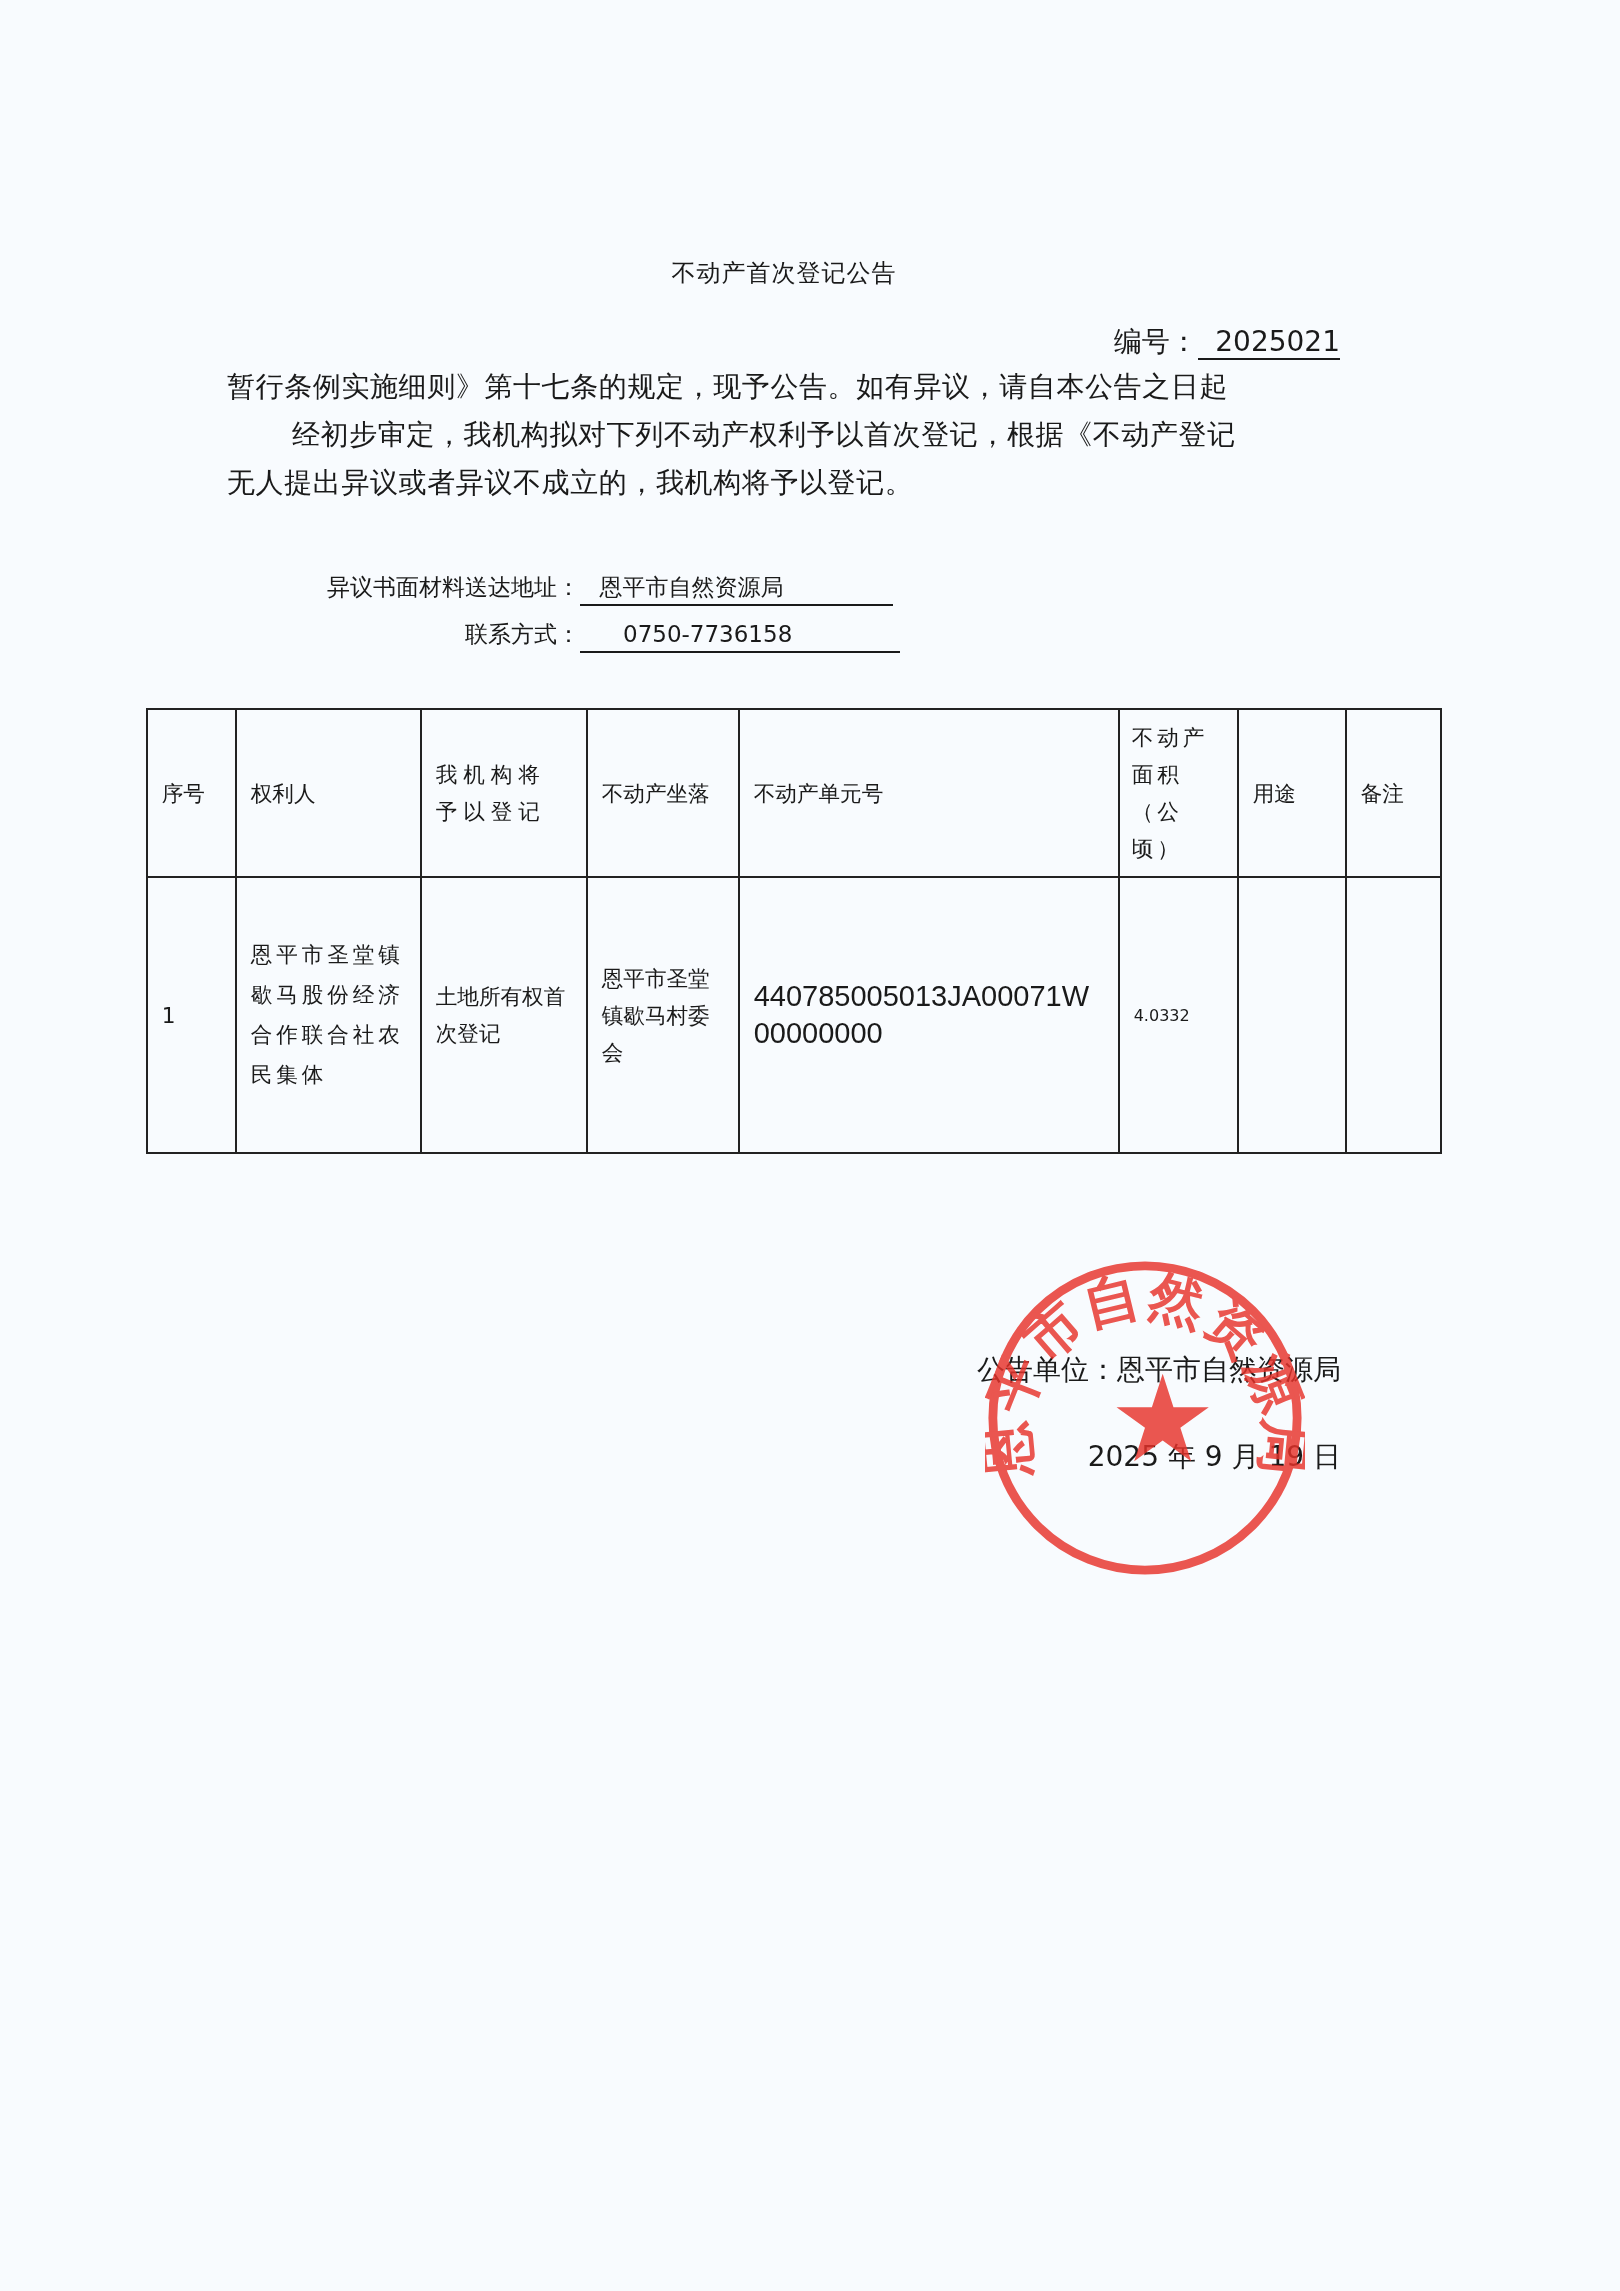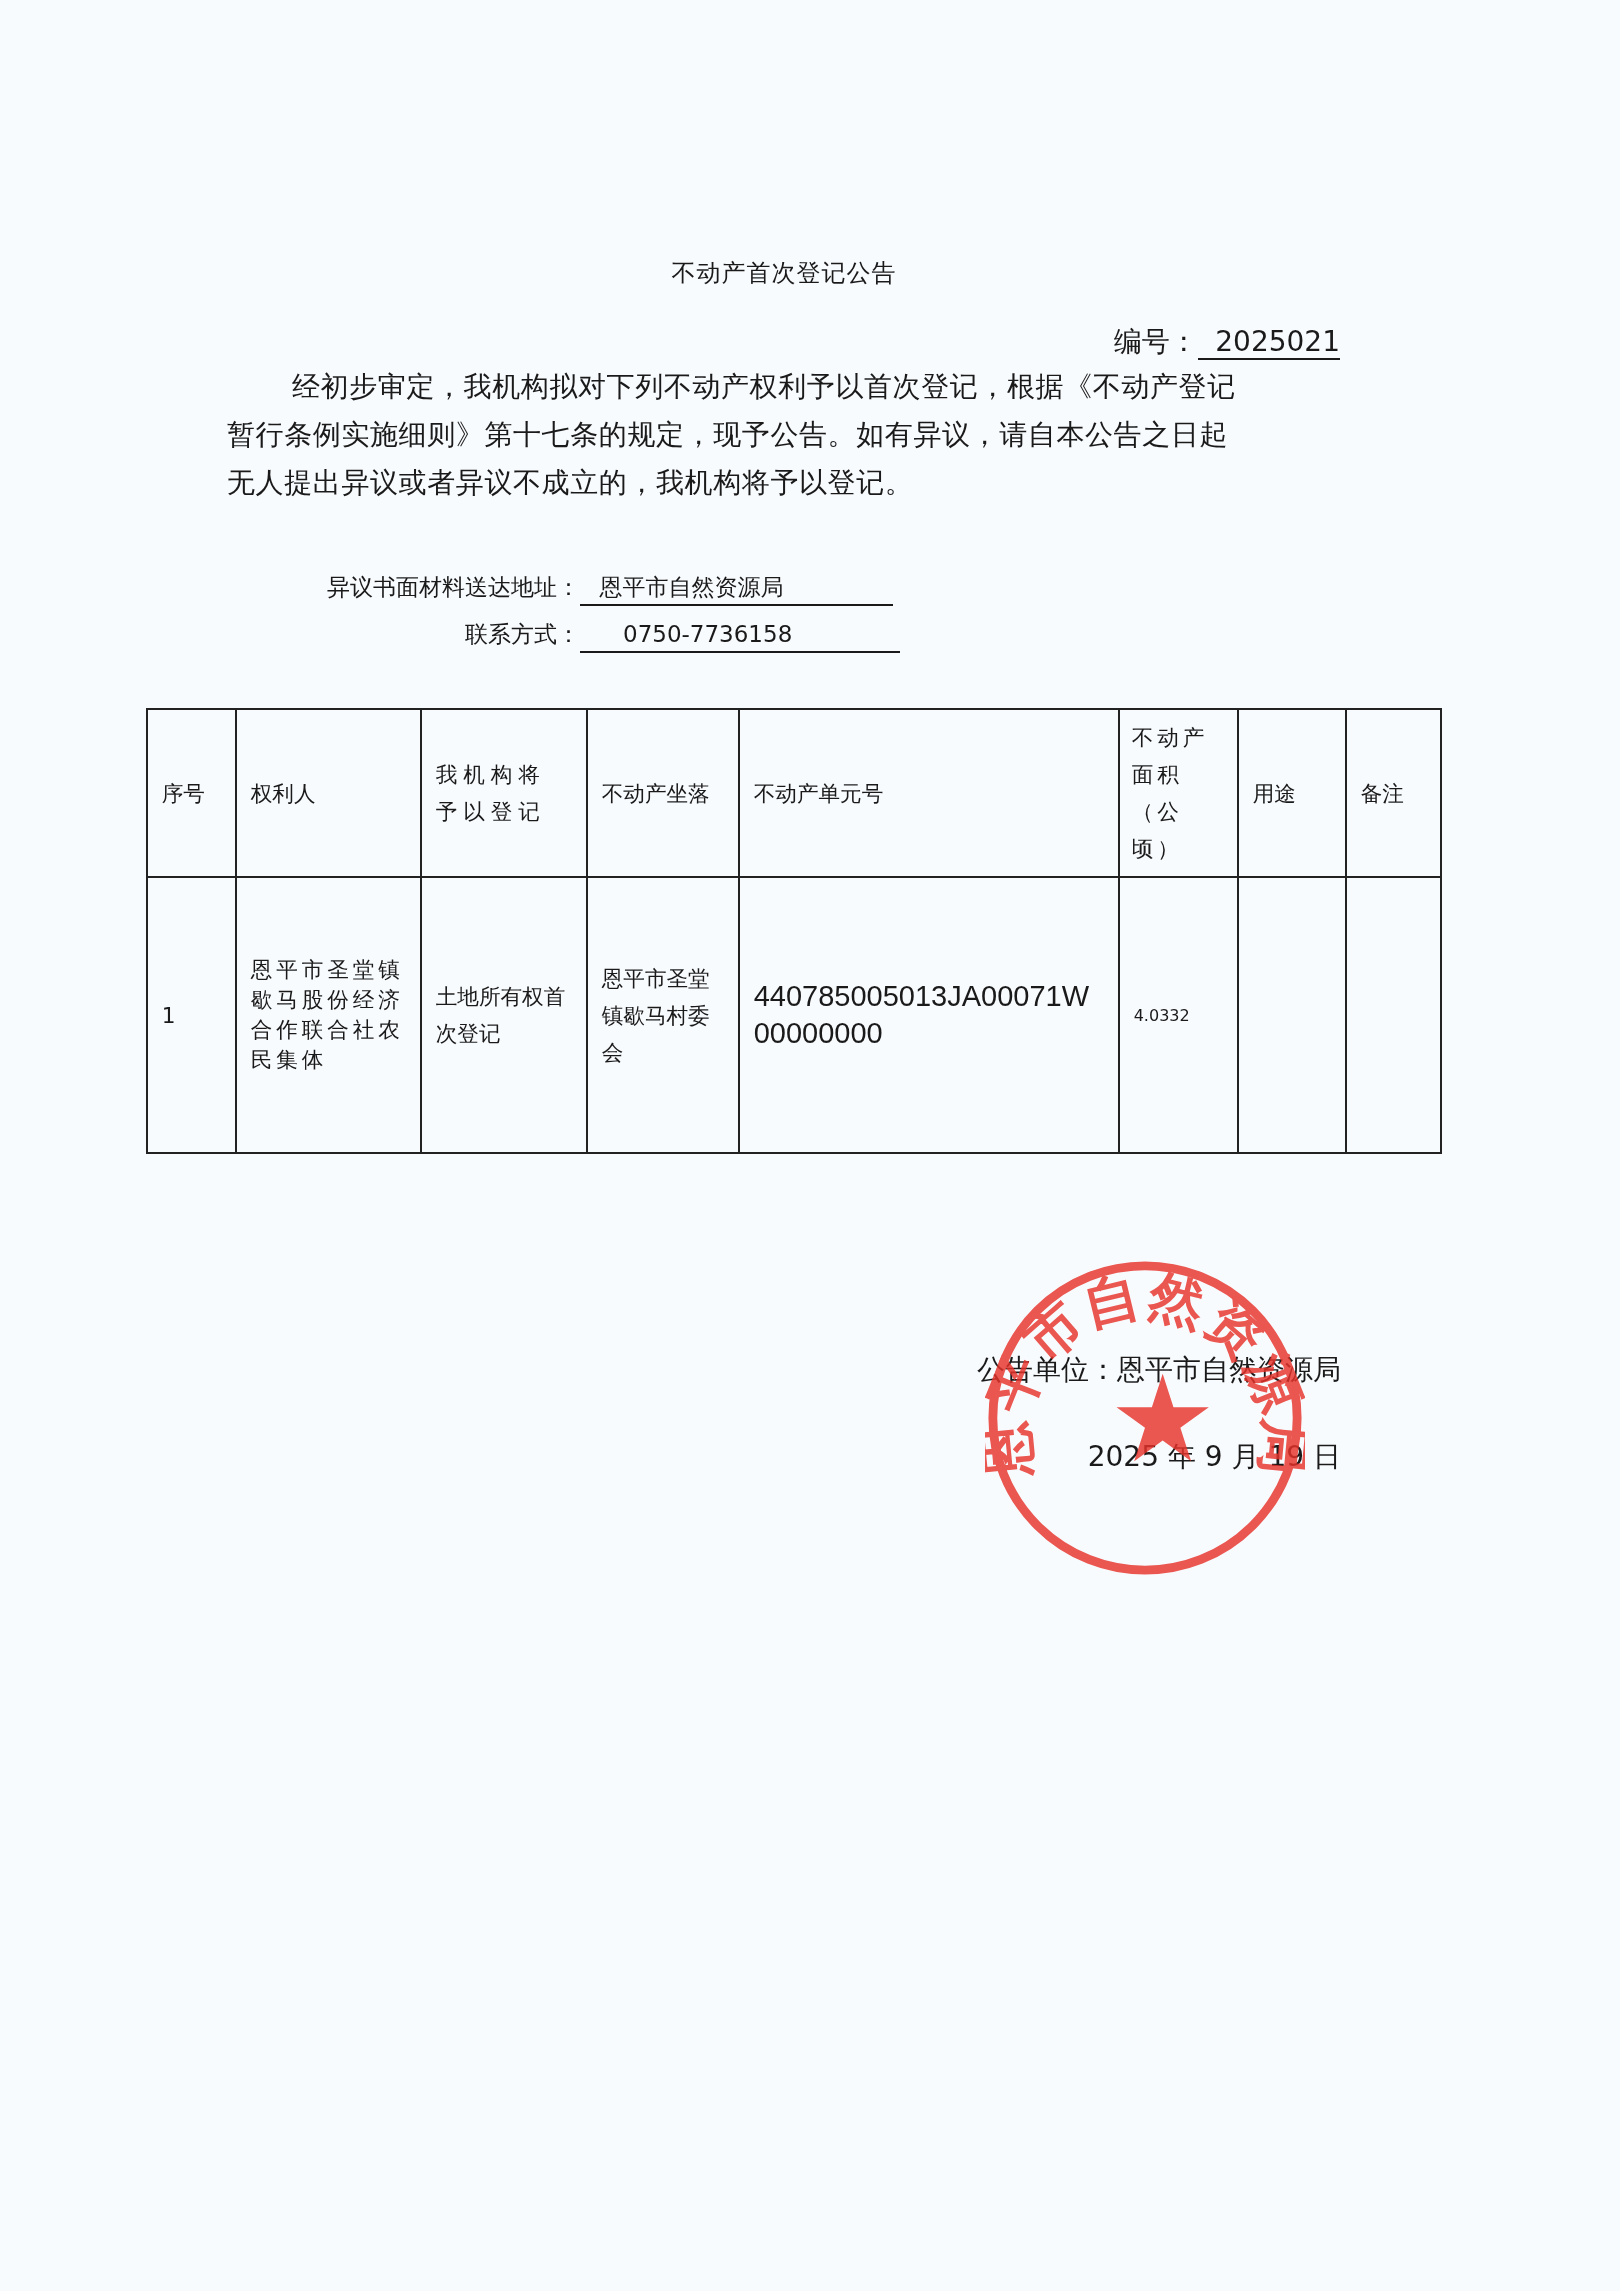--- a/index.html
+++ b/index.html
@@ -72,22 +72,22 @@
 </head>
 <body>
 
 <div class="abs title">不动产首次登记公告</div>
 
 <div class="abs docno">
   <span>编号：</span><span class="num">2025021</span>
 </div>
 
 <div class="abs para">
+  <span class="line">暂行条例实施细则》第十七条的规定，现予公告。如有异议，请自本公告之日起</span>
   <span class="line indent">经初步审定，我机构拟对下列不动产权利予以首次登记，根据《不动产登记</span>
-  <span class="line">暂行条例实施细则》第十七条的规定，现予公告。如有异议，请自本公告之日起</span>
   <span class="line">无人提出异议或者异议不成立的，我机构将予以登记。</span>
 </div>
 
 <div class="abs addr-row" style="left:227px; top:571px;">
   <span class="addr-label" style="width:353px;">异议书面材料送达地址：</span><span class="fill" style="width:282px; padding-left:19.6px;">恩平市自然资源局</span>
 </div>
 
 <div class="abs addr-row" style="left:227px; top:618px;">
   <span class="addr-label" style="width:353px;">联系方式：</span><span class="fill" style="width:265px; padding-left:43px;">0750-7736158</span>
 </div>
@@ -109,21 +109,21 @@
     <td>权利人</td>
     <td class="spaced">我机构将予以登记</td>
     <td>不动产坐落</td>
     <td>不动产单元号</td>
     <td class="spaced" style="padding:0 11.8px; letter-spacing:3.9px;">不动产面积（公顷）</td>
     <td>用途</td>
     <td>备注</td>
   </tr>
   <tr class="row">
     <td>1</td>
-    <td class="spaced" style="letter-spacing:3.9px; line-height:30px;">恩平市圣堂镇歇马股份经济合作联合社农民集体</td>
+    <td class="spaced" style="letter-spacing:3.9px; line-height:40px;">恩平市圣堂镇歇马股份经济合作联合社农民集体</td>
     <td class="mid">土地所有权首次登记</td>
     <td class="tall">恩平市圣堂镇歇马村委会</td>
     <td class="cell-code">440785005013JA00071W00000000</td>
     <td class="cell-area">4.0332</td>
     <td></td>
     <td></td>
   </tr>
 </tbody>
   </table>
 

